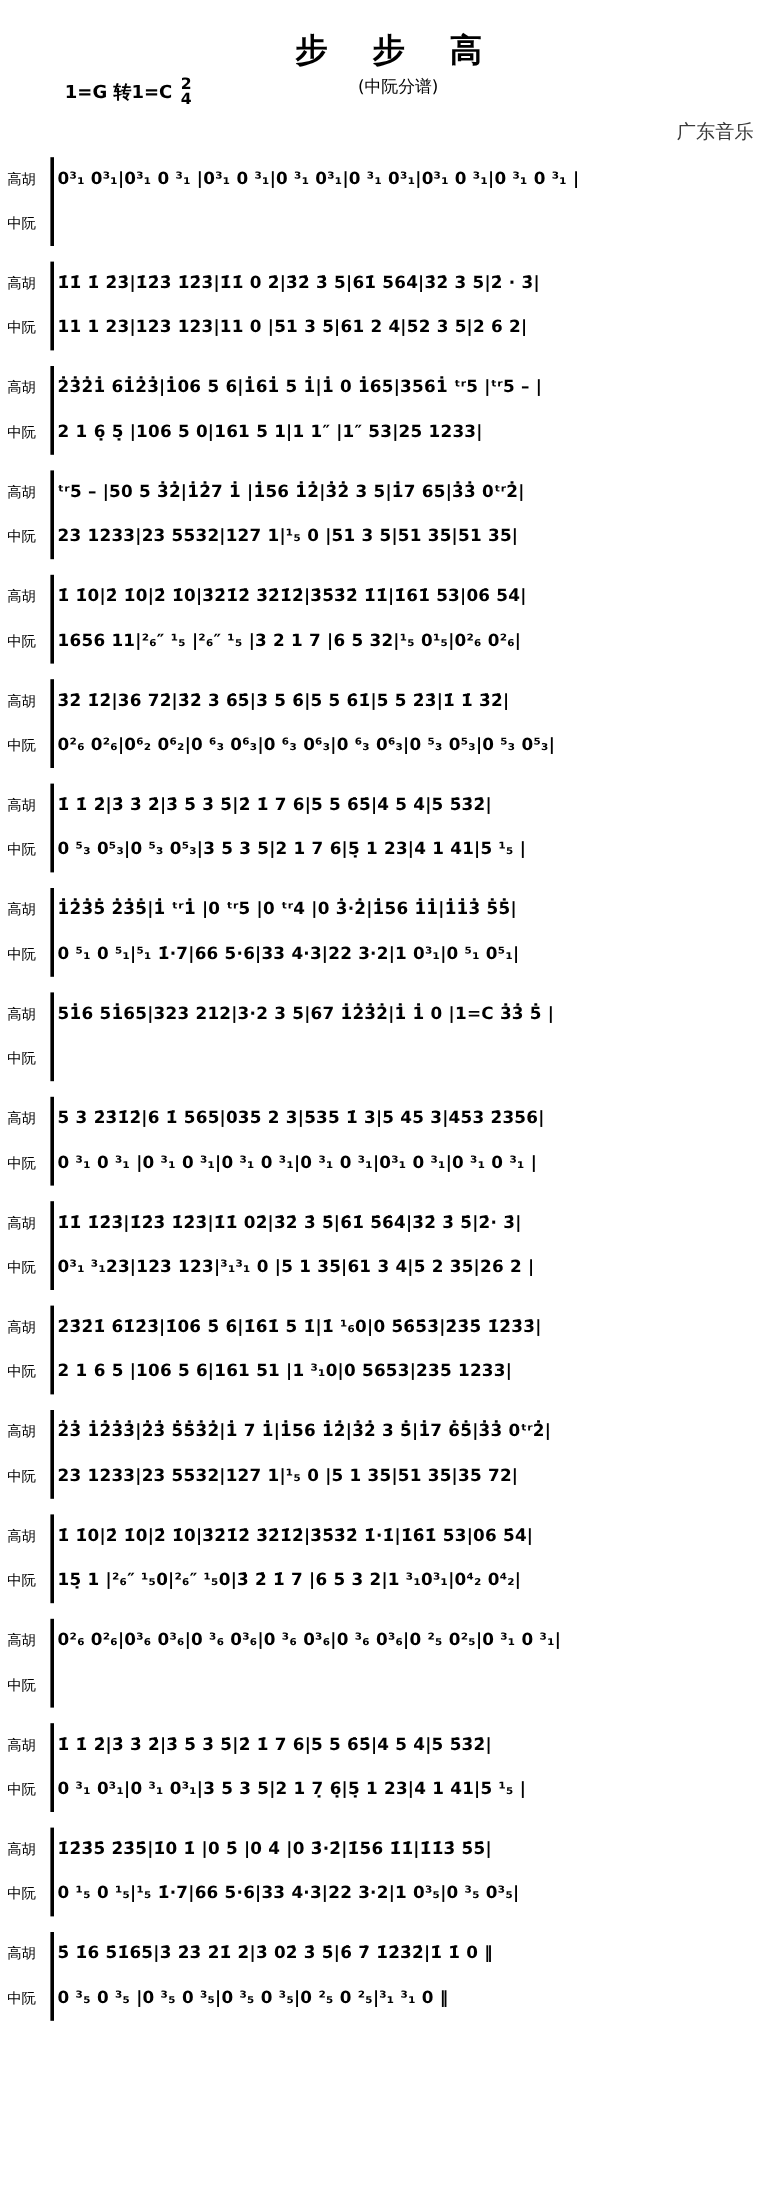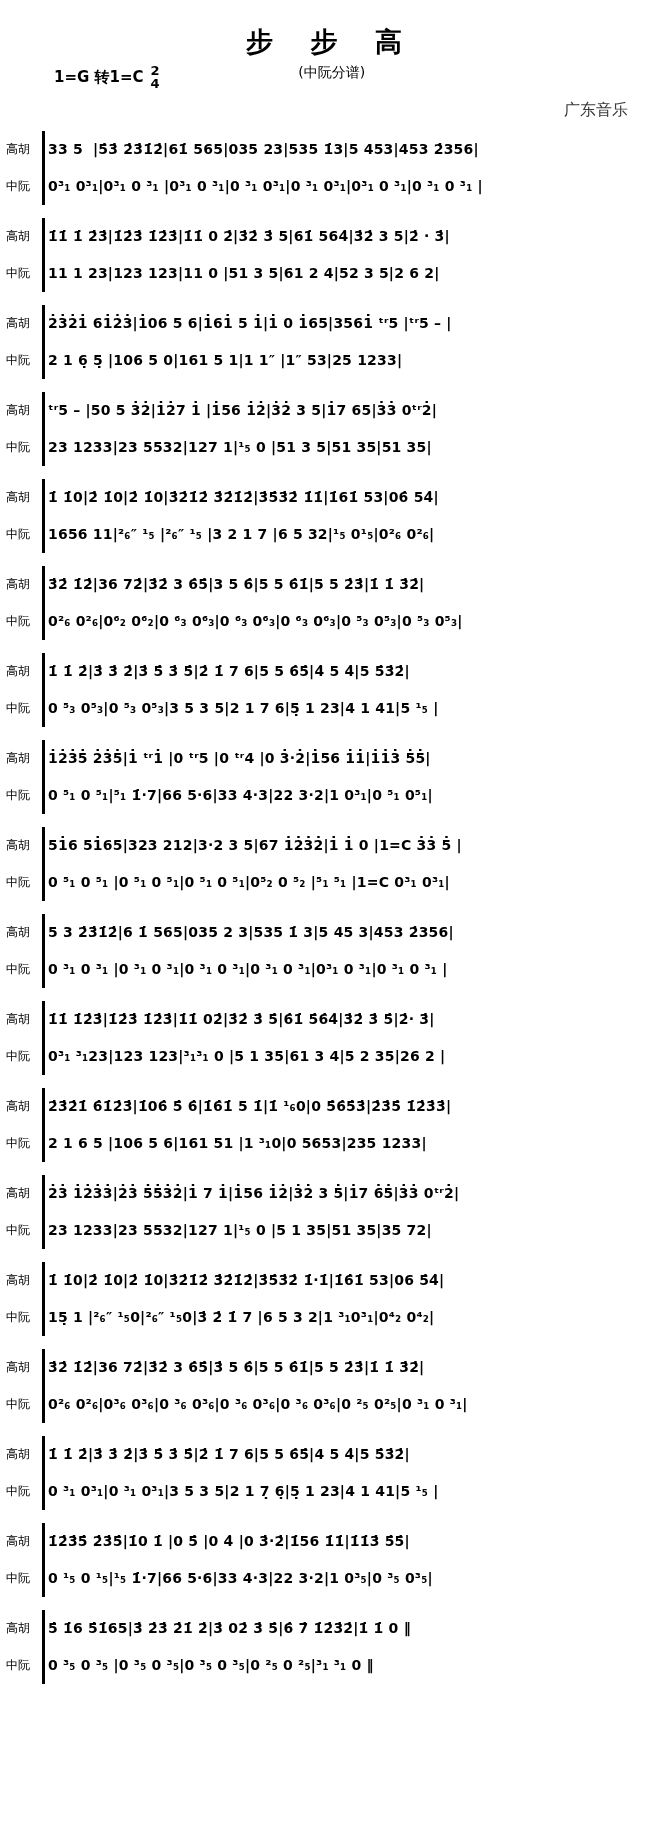--- a/index.html
+++ b/index.html
@@ -48,21 +48,20 @@
   </div>
 
   <div class="score">
 
     <div class="system">
       <div class="labels">
         <span>高胡</span>
         <span>中阮</span>
       </div>
       <div class="lines">
-        <div class="line">33 5  |5̇3̇ 2̇3̇1̇2̇|61̇ 565|035 23|535 1̇3|5 453|453 2̇356|</div>
         <div class="line">0³₁ 0³₁|0³₁ 0 ³₁ |0³₁ 0 ³₁|0 ³₁ 0³₁|0 ³₁ 0³₁|0³₁ 0 ³₁|0 ³₁ 0 ³₁ |</div>
       </div>
     </div>
 
     <div class="system">
       <div class="labels">
         <span>高胡</span>
         <span>中阮</span>
       </div>
       <div class="lines">
@@ -137,21 +136,20 @@
       </div>
     </div>
 
     <div class="system">
       <div class="labels">
         <span>高胡</span>
         <span>中阮</span>
       </div>
       <div class="lines">
         <div class="line">51̇6 51̇65|323 212|3·2 3 5|67 1̇2̇3̇2̇|1̇ 1̇ 0 |1=C 3̇3̇ 5̇ |</div>
-        <div class="line">0 ⁵₁ 0 ⁵₁ |0 ⁵₁ 0 ⁵₁|0 ⁵₁ 0 ⁵₁|0⁵₂ 0 ⁵₂ |⁵₁ ⁵₁ |1=C 0³₁ 0³₁|</div>
       </div>
     </div>
 
     <div class="system">
       <div class="labels">
         <span>高胡</span>
         <span>中阮</span>
       </div>
       <div class="lines">
         <div class="line">5 3 2̇3̇1̇2̇|6 1̇ 565|035 2 3|535 1̇ 3|5 45 3|453 2̇356|</div>
@@ -202,21 +200,20 @@
         <div class="line">15̣ 1 |²₆″ ¹₅0|²₆″ ¹₅0|3̇ 2̇ 1̇ 7 |6 5 3 2|1 ³₁0³₁|0⁴₂ 0⁴₂|</div>
       </div>
     </div>
 
     <div class="system">
       <div class="labels">
         <span>高胡</span>
         <span>中阮</span>
       </div>
       <div class="lines">
-        <div class="line">3̇2̇ 1̇2̇|36 72̇|3̇2̇ 3 6̇5̇|3̇ 5 6̇|5 5 6̇1̇|5 5 2̇3̇|1̇ 1̇ 3̇2̇|</div>
         <div class="line">0²₆ 0²₆|0³₆ 0³₆|0 ³₆ 0³₆|0 ³₆ 0³₆|0 ³₆ 0³₆|0 ²₅ 0²₅|0 ³₁ 0 ³₁|</div>
       </div>
     </div>
 
     <div class="system">
       <div class="labels">
         <span>高胡</span>
         <span>中阮</span>
       </div>
       <div class="lines">

